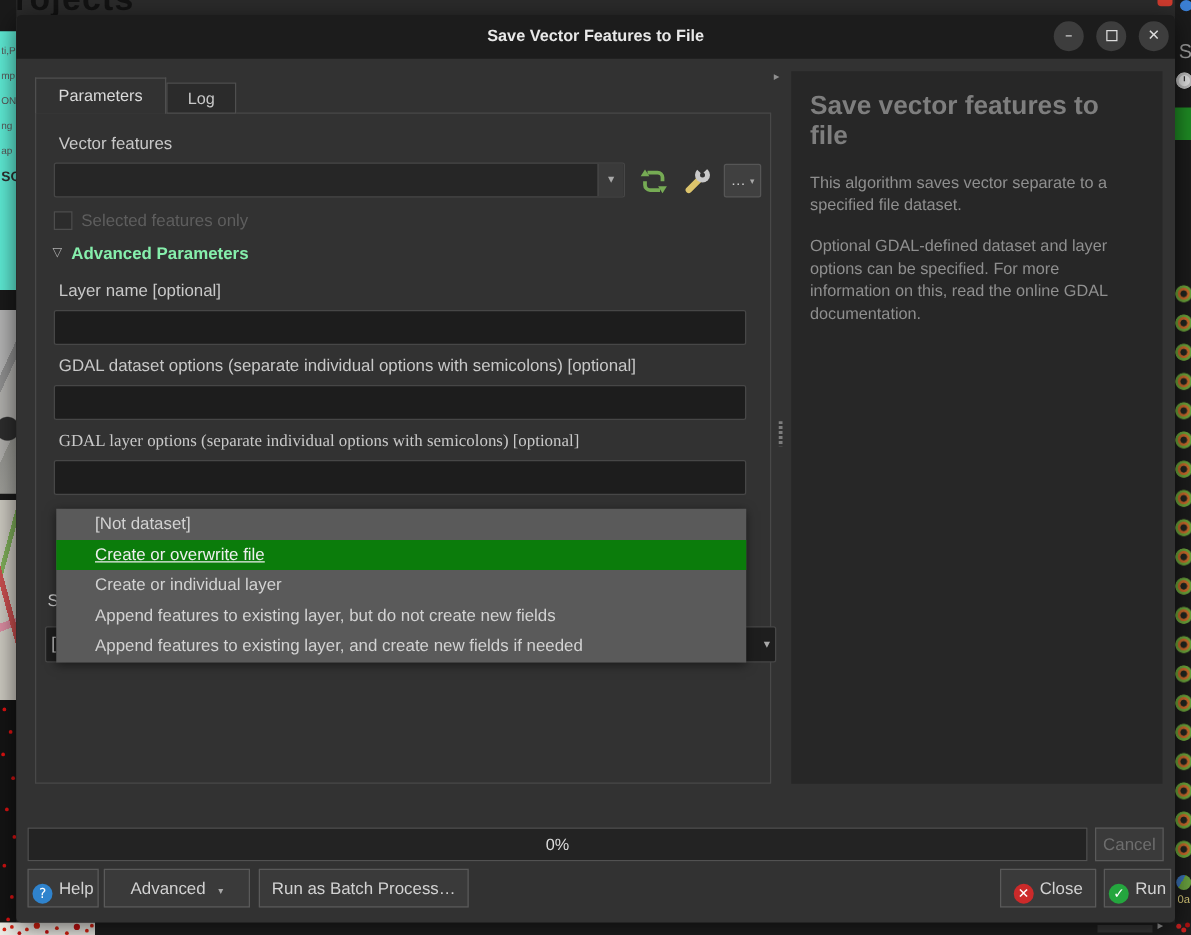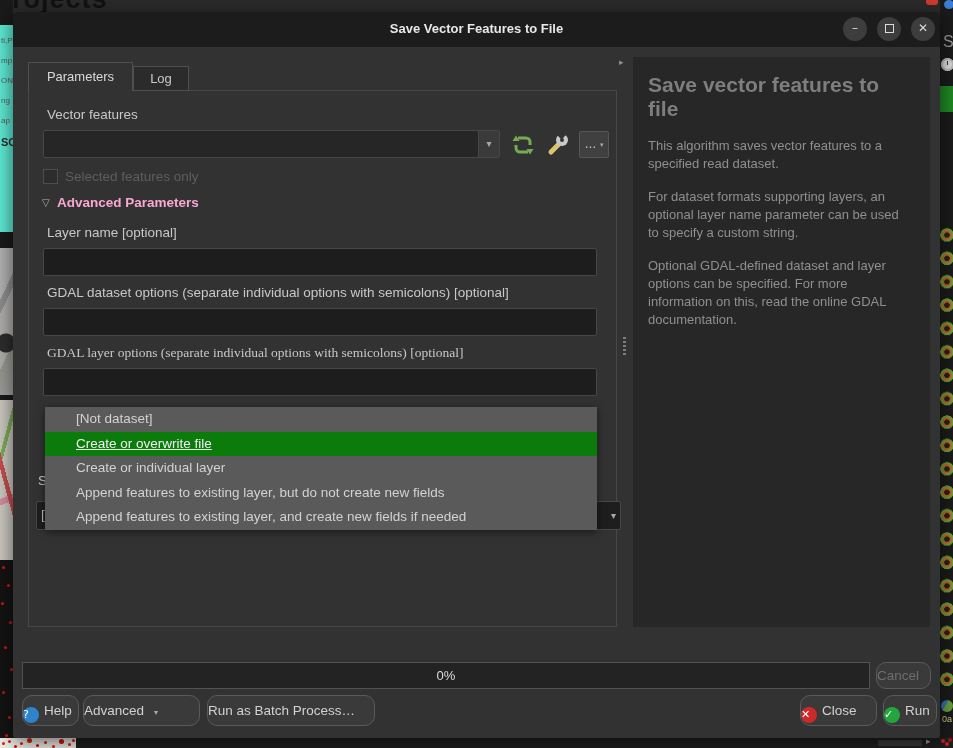--- a/index.html
+++ b/index.html
@@ -89,21 +89,21 @@
 
   .icon-btn { position:absolute; cursor:default; }
   #ellipsis-btn { left:566px; top:119px; width:30px; height:27px; background:#404040; border:1px solid #565656;
                   border-radius:2px; color:#cfcfcf; text-align:center; font-size:12px; line-height:24px; }
   #ellipsis-btn .mini-arrow { font-size:7px; color:#a9a9a9; vertical-align:1px; font-family:"DejaVu Sans",sans-serif; }
 
   #selonly-box { left:30px; top:157px; width:15px; height:15px; background:#2c2c2c; border:1px solid #4d4d4d; }
   #selonly-label { left:52px; top:157px; color:#5e5e5e; }
 
   #adv-arrow { left:29px; top:185px; font-size:10px; color:#b0b0b0; font-family:"DejaVu Sans",sans-serif; }
-  #adv-label { left:44px; top:183px; font-weight:bold; color:#f9a8d4; }
+  #adv-label { left:44px; top:183px; font-weight:bold; color:#86efac; }
 
   
   #hidden-label { left:25px; top:461px; }
   #hidden-widget { left:23px; top:489px; width:585px; height:29px; background:#1e1e1e;
                    border:1px solid #474747; border-radius:2px; z-index:1; }
   #hidden-widget .lb { position:absolute; left:4px; top:5px; color:#c0c0c0; font-size:13.5px; }
   #hidden-widget .ar { position:absolute; right:4px; top:8px; color:#a9a9a9; font-size:10px; font-family:"DejaVu Sans",sans-serif; }
 
   
   #popup { left:32px; top:395px; width:552px; height:123px; background:#5a5a5a; z-index:5;
@@ -118,22 +118,22 @@
      background:repeating-linear-gradient(#7d7d7d 0 2px, transparent 2px 4px); }
 
   
   #help-panel { left:620px; top:45px; width:297px; height:570px; background:#272727; padding:16px 15px; }
   #help-title { font-size:21px; font-weight:bold; color:#7e7e7e; margin-bottom:16px; }
   .help-p { width:252px; font-size:13px; line-height:18px; color:#8f8f8f; margin-bottom:15px; }
 
   
   #progress { left:9px; top:650px; width:848px; height:27px; background:#232323; border:1px solid #525252;
               text-align:center; line-height:25px; font-size:13px; color:#dcdcdc; }
-  .btn { position:absolute; top:683px; height:31px; background:#3a3a3a; border:1px solid #5a5a5a; border-radius:10px;
-         color:#d2d2d2; font-size:13.5px; text-align:left; line-height:29px; cursor:default; }
+  .btn { position:absolute; top:683px; height:31px; background:#3a3a3a; border:1px solid #5a5a5a; border-radius:0;
+         color:#d2d2d2; font-size:13.5px; text-align:center; line-height:29px; cursor:default; }
   #btn-cancel { top:650px; left:863px; width:55px; height:27px; line-height:25px; color:#6e6e6e; }
   #btn-help { left:9px; width:57px; }
   #btn-advanced { left:70px; width:117px; }
   #btn-batch { left:194px; width:168px; }
   #btn-close { left:787px; width:77px; }
   #btn-run { left:870px; width:54px; }
   .bubble { display:inline-block; width:16px; height:16px; border-radius:50%; color:#fff; font-size:11px;
             line-height:16px; vertical-align:-3px; margin-right:5px; font-family:"DejaVu Sans",sans-serif; }
   .bubble.blue { background:#2f83cd; } .bubble.red { background:#cc2a2a; } .bubble.green { background:#24a63e; }
   .menu-arrow { font-size:8px; color:#a9a9a9; margin-left:10px; font-family:"DejaVu Sans",sans-serif; }
@@ -268,22 +268,21 @@
       <div class="popup-item">Create or individual layer</div>
       <div class="popup-item">Append features to existing layer, but do not create new fields</div>
       <div class="popup-item">Append features to existing layer, and create new fields if needed</div>
     </div>
 
     <span class="abs" id="splitter-arrow">▸</span>
     <div class="abs" id="splitter-grip"></div>
 
     <div class="abs" id="help-panel">
       <div id="help-title">Save vector features to file</div>
-      <div class="help-p">This algorithm saves vector features to a specified read dataset.</div>
-      <div class="help-p">For dataset formats supporting layers, an optional layer name parameter can be used to specify a custom string.</div>
+      <div class="help-p">This algorithm saves vector separate to a specified file dataset.</div>
       <div class="help-p">Optional GDAL-defined dataset and layer options can be specified. For more information on this, read the online GDAL documentation.</div>
     </div>
 
     <div class="abs" id="progress">0%</div>
     <div class="btn" id="btn-cancel">Cancel</div>
 
     <div class="btn" id="btn-help">
       <span class="bubble blue">?</span><span>Help</span>
     </div>
     <div class="btn" id="btn-advanced">

